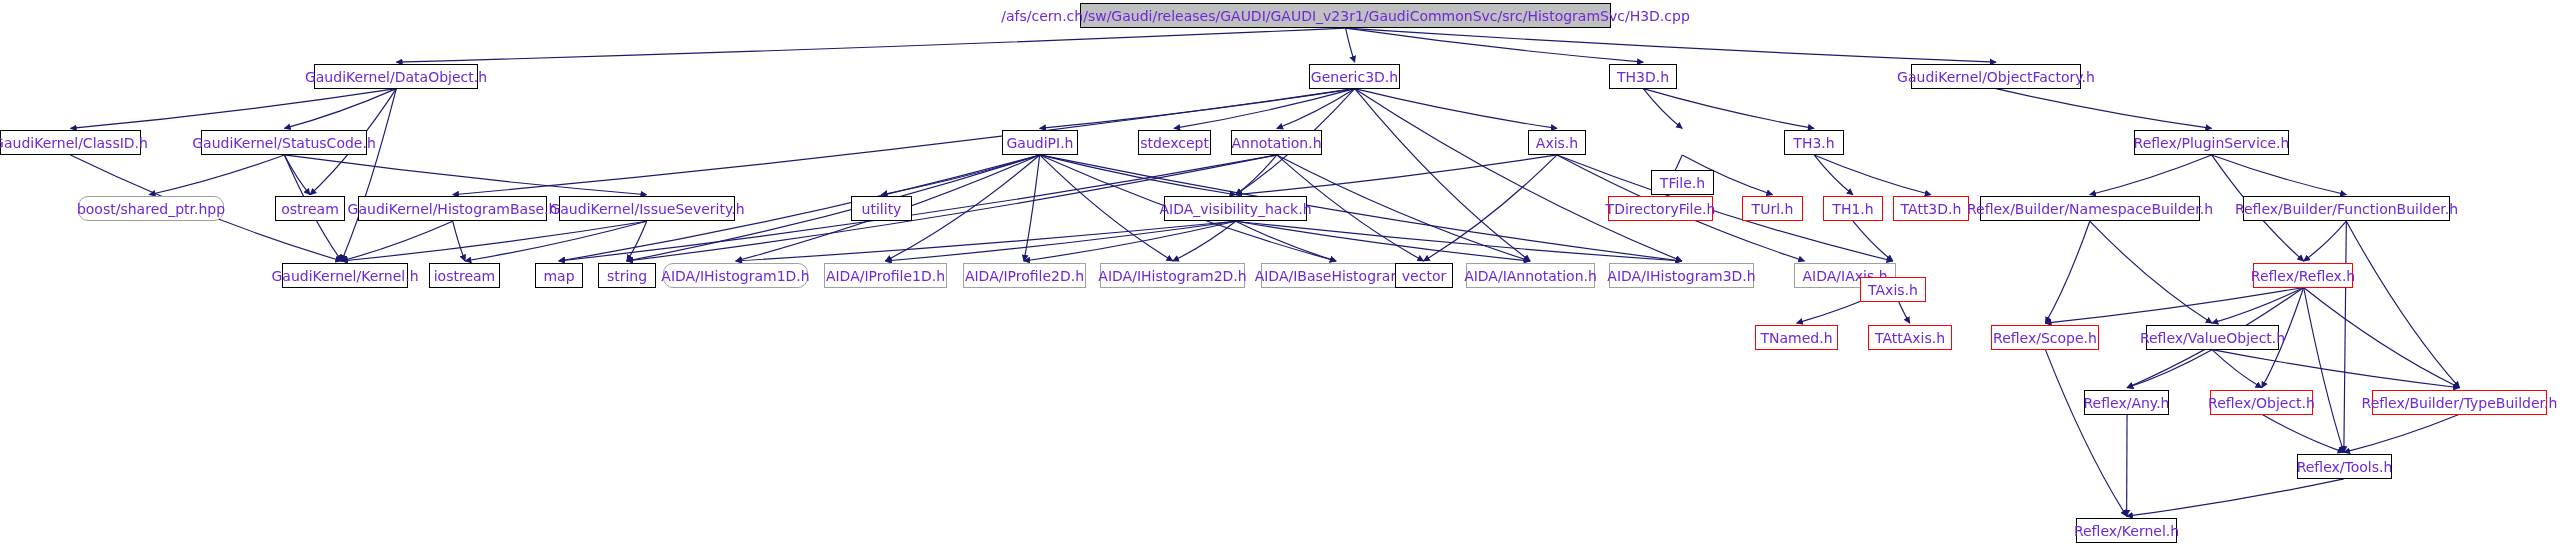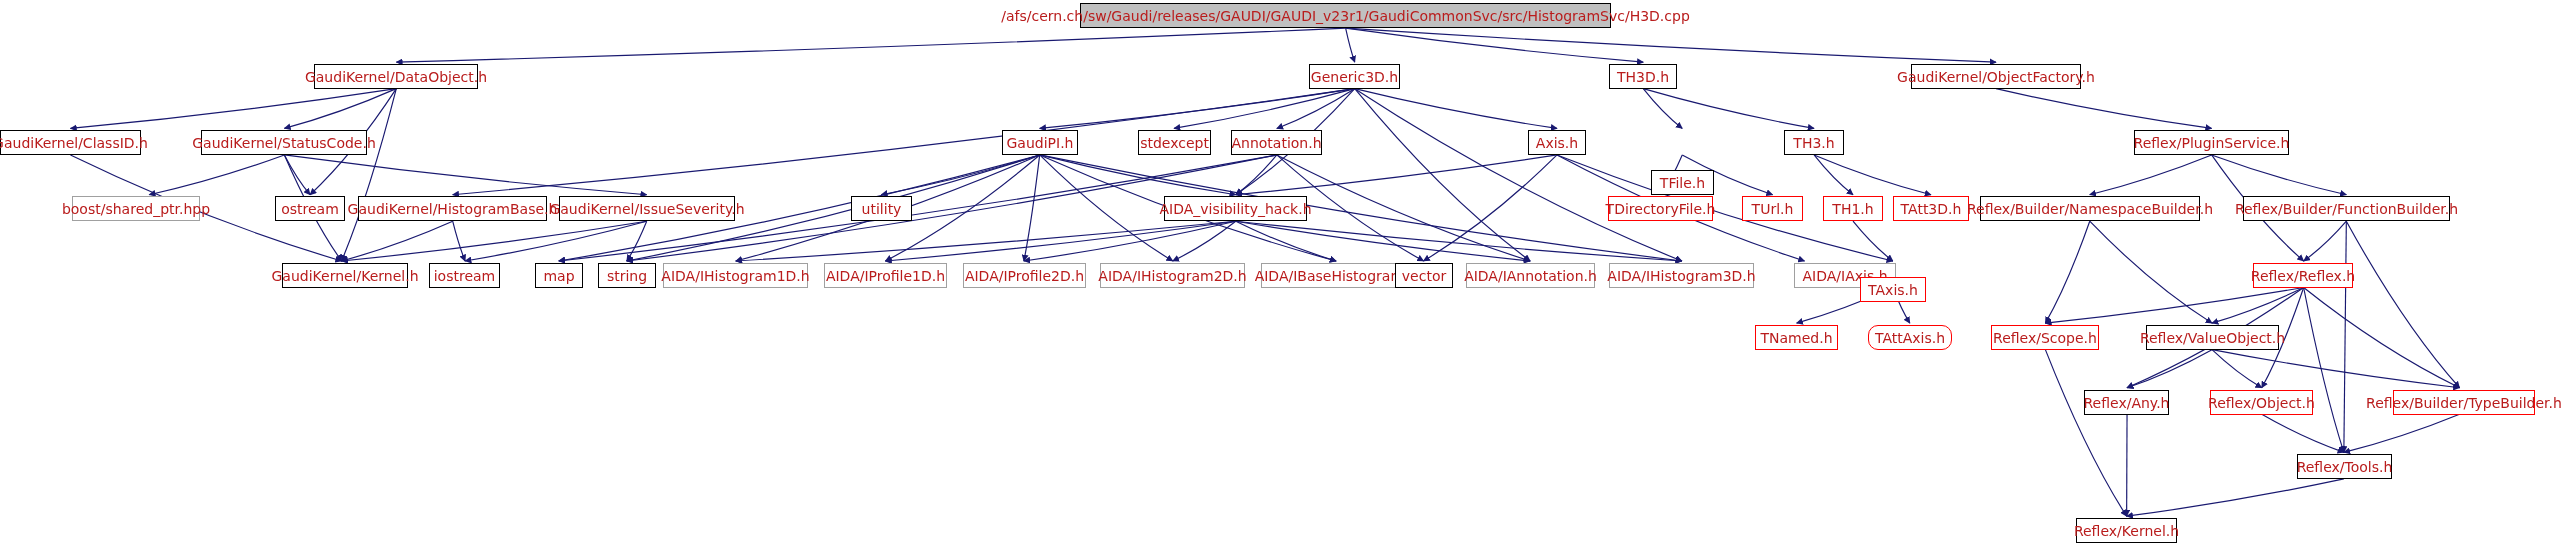--- a/index.html
+++ b/index.html
@@ -26,21 +26,21 @@
   .node {
     position: absolute;
     box-sizing: border-box;
     display: flex;
     align-items: center;
     justify-content: center;
     white-space: nowrap;
     height: 25px;
     font-size: 14px;
     line-height: 1;
-    color: #b91c1c;
+    color: #6d28d9;
     background: #ffffff;
     border: 0.8px solid #000000;
     letter-spacing: 0px;
     padding: 0 5.8px;
   }
   .node.root {
     background: #c0c0c0;
     border: 0.8px solid #000000;
   }
   .node.red {
@@ -155,51 +155,51 @@
       <div class="node" style="left: 1911px; top: 64px; width: 170px;">GaudiKernel/ObjectFactory.h</div>
       <div class="node" style="left: 0px; top: 130px; width: 141px;">GaudiKernel/ClassID.h</div>
       <div class="node" style="left: 201px; top: 130px; width: 166px;">GaudiKernel/StatusCode.h</div>
       <div class="node" style="left: 1002px; top: 130px; width: 76px;">GaudiPI.h</div>
       <div class="node" style="left: 1138px; top: 130px; width: 73px;">stdexcept</div>
       <div class="node" style="left: 1231px; top: 130px; width: 91px;">Annotation.h</div>
       <div class="node" style="left: 1528px; top: 130px; width: 58px;">Axis.h</div>
       <div class="node" style="left: 1651px; top: 130px; width: 63px; margin-top: 40px;">TFile.h</div>
       <div class="node" style="left: 1784px; top: 130px; width: 60px;">TH3.h</div>
       <div class="node" style="left: 2134px; top: 130px; width: 155px;">Reflex/PluginService.h</div>
-      <div class="node gray" style="left: 72px; top: 196px; width: 128px;">boost/shared_ptr.hpp</div>
+      <div class="node gray" style="left: 78px; top: 196px; width: 146px; border-radius: 10px;">boost/shared_ptr.hpp</div>
       <div class="node" style="left: 275px; top: 196px; width: 70px;">ostream</div>
       <div class="node" style="left: 358px; top: 196px; width: 189px;">GaudiKernel/HistogramBase.h</div>
       <div class="node" style="left: 559px; top: 196px; width: 176px;">GaudiKernel/IssueSeverity.h</div>
       <div class="node" style="left: 851px; top: 196px; width: 61px;">utility</div>
       <div class="node" style="left: 1164px; top: 196px; width: 143px;">AIDA_visibility_hack.h</div>
       <div class="node red" style="left: 1608px; top: 196px; width: 105px;">TDirectoryFile.h</div>
       <div class="node red" style="left: 1742px; top: 196px; width: 61px;">TUrl.h</div>
       <div class="node red" style="left: 1823px; top: 196px; width: 60px;">TH1.h</div>
       <div class="node red" style="left: 1893px; top: 196px; width: 76px;">TAtt3D.h</div>
       <div class="node" style="left: 1980px; top: 196px; width: 220px;">Reflex/Builder/NamespaceBuilder.h</div>
       <div class="node" style="left: 2243px; top: 196px; width: 207px;">Reflex/Builder/FunctionBuilder.h</div>
       <div class="node" style="left: 282px; top: 263px; width: 126px;">GaudiKernel/Kernel.h</div>
       <div class="node" style="left: 429px; top: 263px; width: 71px;">iostream</div>
       <div class="node" style="left: 535px; top: 263px; width: 48px;">map</div>
       <div class="node" style="left: 598px; top: 263px; width: 58px;">string</div>
-      <div class="node gray" style="left: 663px; top: 263px; width: 145px;">AIDA/IHistogram1D.h</div>
+      <div class="node gray" style="left: 663px; top: 263px; width: 145px; border-radius: 10px;">AIDA/IHistogram1D.h</div>
       <div class="node gray" style="left: 824px; top: 263px; width: 123px;">AIDA/IProfile1D.h</div>
       <div class="node gray" style="left: 963px; top: 263px; width: 123px;">AIDA/IProfile2D.h</div>
       <div class="node gray" style="left: 1100px; top: 263px; width: 145px;">AIDA/IHistogram2D.h</div>
       <div class="node gray" style="left: 1261px; top: 263px; width: 150px;">AIDA/IBaseHistogram.h</div>
       <div class="node" style="left: 1395px; top: 263px; width: 58px;">vector</div>
       <div class="node gray" style="left: 1466px; top: 263px; width: 129px;">AIDA/IAnnotation.h</div>
       <div class="node gray" style="left: 1609px; top: 263px; width: 145px;">AIDA/IHistogram3D.h</div>
       <div class="node gray" style="left: 1754px; top: 263px; width: 102px; margin-left: 40px;">AIDA/IAxis.h</div>
       <div class="node red" style="left: 1860px; top: 277px; width: 66px;">TAxis.h</div>
       <div class="node red" style="left: 1755px; top: 325px; width: 83px;">TNamed.h</div>
-      <div class="node red" style="left: 1868px; top: 325px; width: 84px; border-radius: 10px;">TAttAxis.h</div>
+      <div class="node red" style="left: 1868px; top: 325px; width: 84px;">TAttAxis.h</div>
       <div class="node red" style="left: 1991px; top: 325px; width: 108px;">Reflex/Scope.h</div>
       <div class="node" style="left: 2146px; top: 325px; width: 133px;">Reflex/ValueObject.h</div>
       <div class="node red" style="left: 2253px; top: 263px; width: 100px;">Reflex/Reflex.h</div>
       <div class="node" style="left: 2084px; top: 390px; width: 85px;">Reflex/Any.h</div>
       <div class="node red" style="left: 2210px; top: 390px; width: 103px;">Reflex/Object.h</div>
-      <div class="node red" style="left: 2372px; top: 390px; width: 142px; margin-left: 21px;">Reflex/Builder/TypeBuilder.h</div>
+      <div class="node red" style="left: 2372px; top: 390px; width: 175px;">Reflex/Builder/TypeBuilder.h</div>
       <div class="node" style="left: 2297px; top: 454px; width: 95px;">Reflex/Tools.h</div>
       <div class="node" style="left: 2076px; top: 518px; width: 101px;">Reflex/Kernel.h</div>
     </div>
 </div>
 
 
 </body></html>

